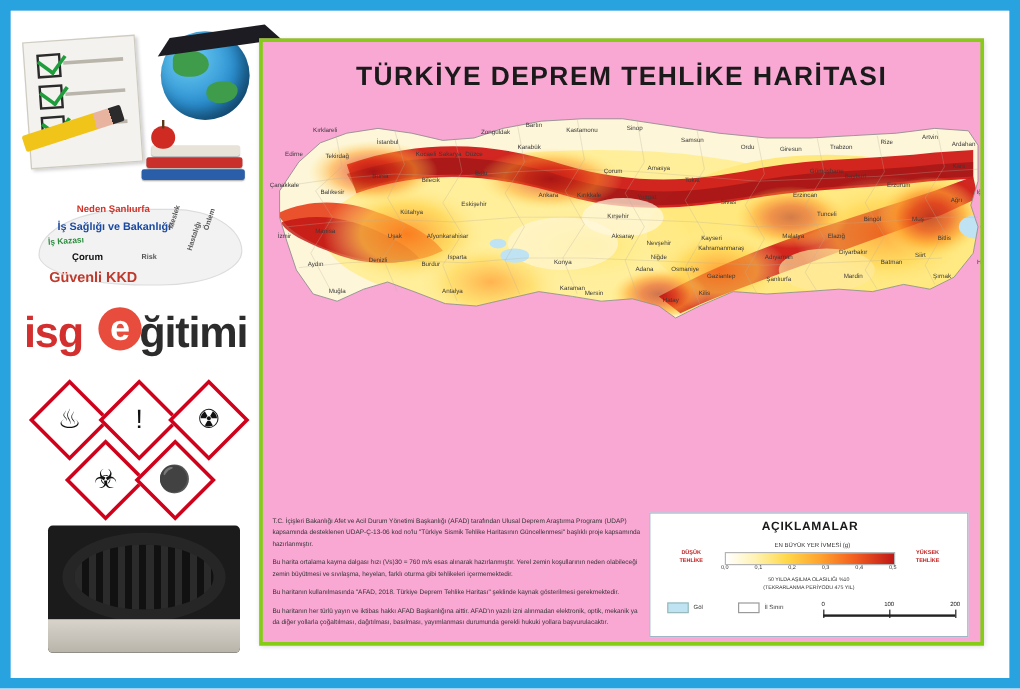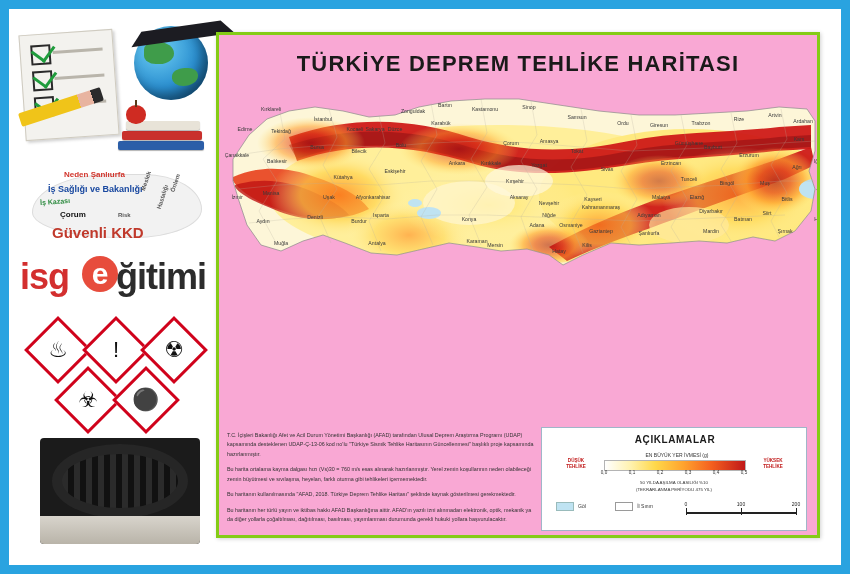--- a/index.html
+++ b/index.html
@@ -171,21 +171,21 @@
   }
   .isgmap-word {
     position: absolute;
     font-weight: bold;
     white-space: nowrap;
   }
   .w1 { left: 46px; top: 6px;  font-size: 8px;  color: #d1332a; }
   .w2 { left: 30px; top: 20px; font-size: 9px;  color: #1a49a0; }
   .w3 { left: 22px; top: 34px; font-size: 7px;  color: #2b8a3e; transform: rotate(-4deg); }
   .w4 { left: 42px; top: 46px; font-size: 8px;  color: #111111; }
-  .w5 { left: 34px; top: 60px; font-size: 15px;  color: #c0392b; }
+  .w5 { left: 23px; top: 60px; font-size: 12px;  color: #c0392b; }
   .w6 { left: 118px; top: 14px; font-size: 6px; color: #555; transform: rotate(-72deg); }
   .w7 { left: 132px; top: 30px; font-size: 6px; color: #555; transform: rotate(-72deg); }
   .w8 { left: 148px; top: 16px; font-size: 6px; color: #555; transform: rotate(-72deg); }
   .w9 { left: 100px; top: 48px; font-size: 6px; color: #555; }
 
   
   .logo-block {
     position: absolute;
     left: 8px; top: 240px;
     width: 200px; height: 58px;

